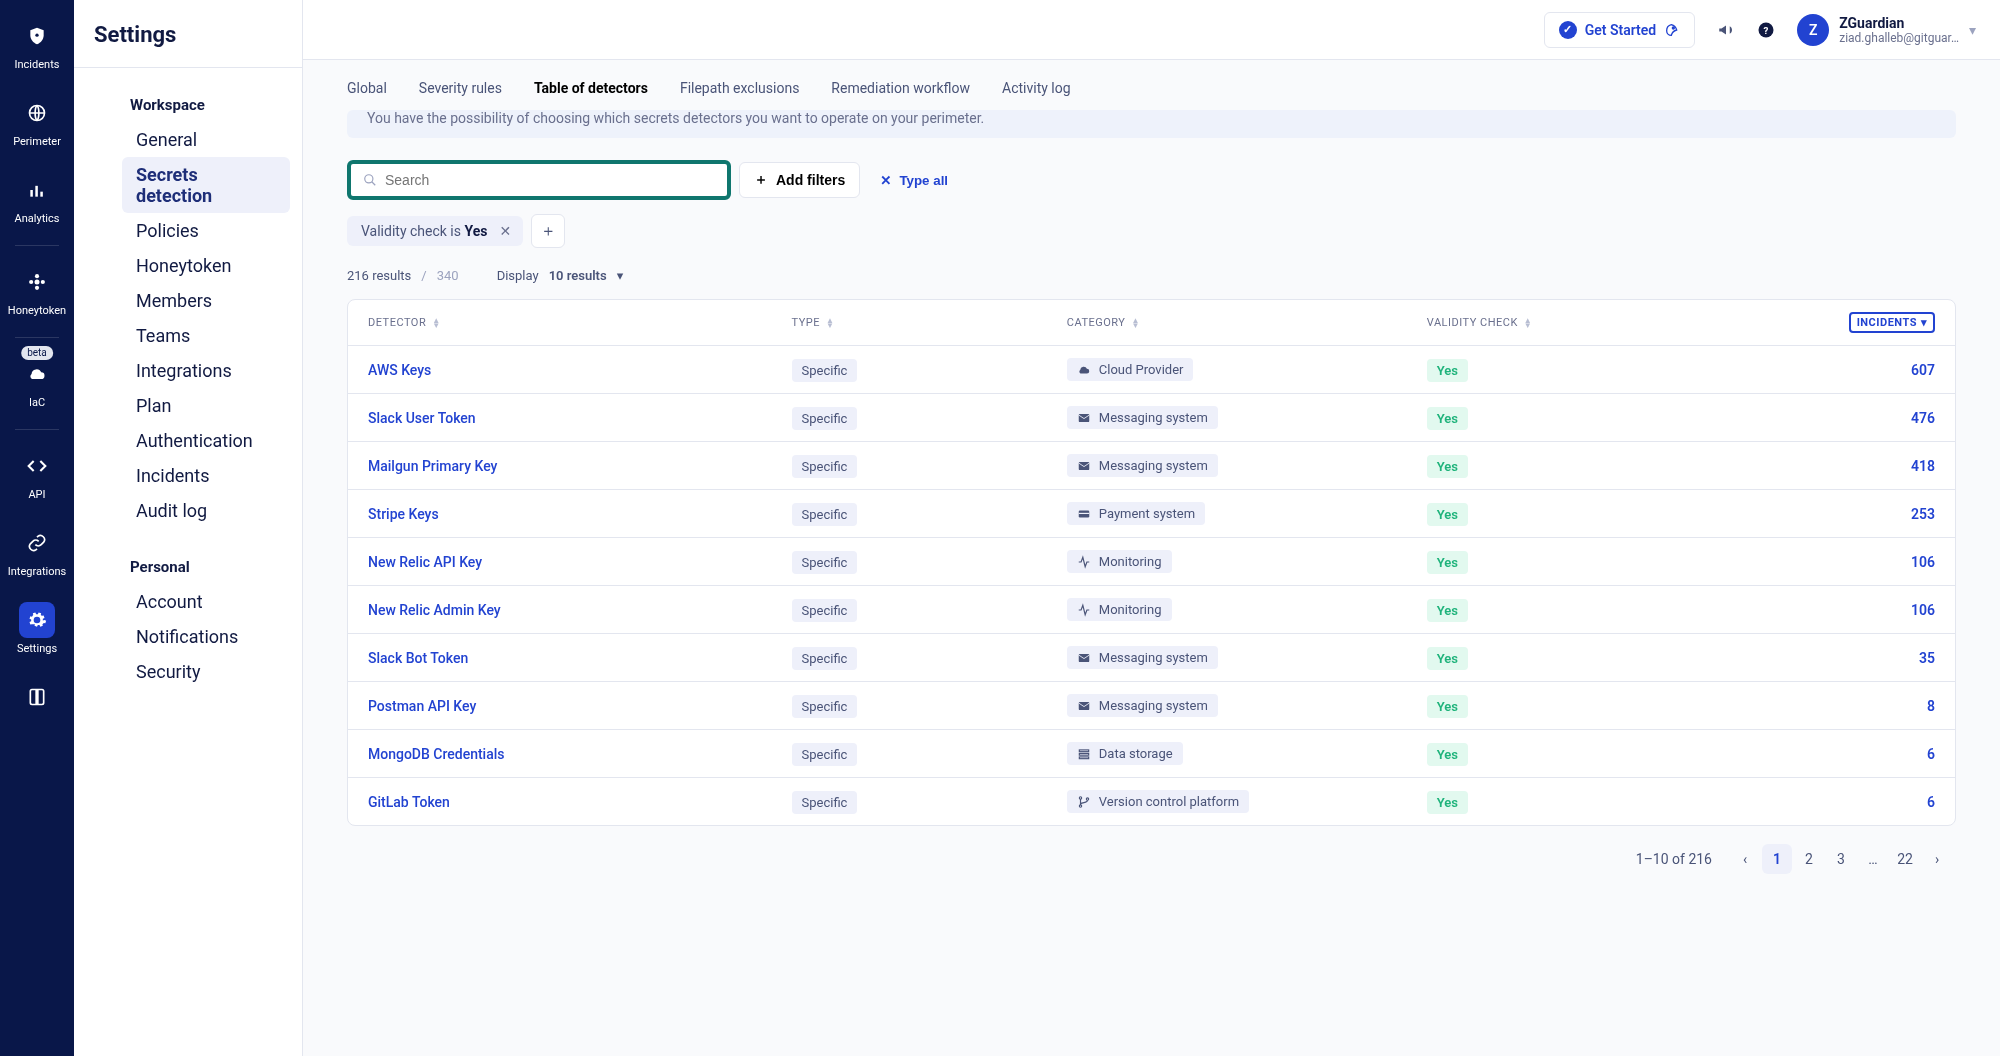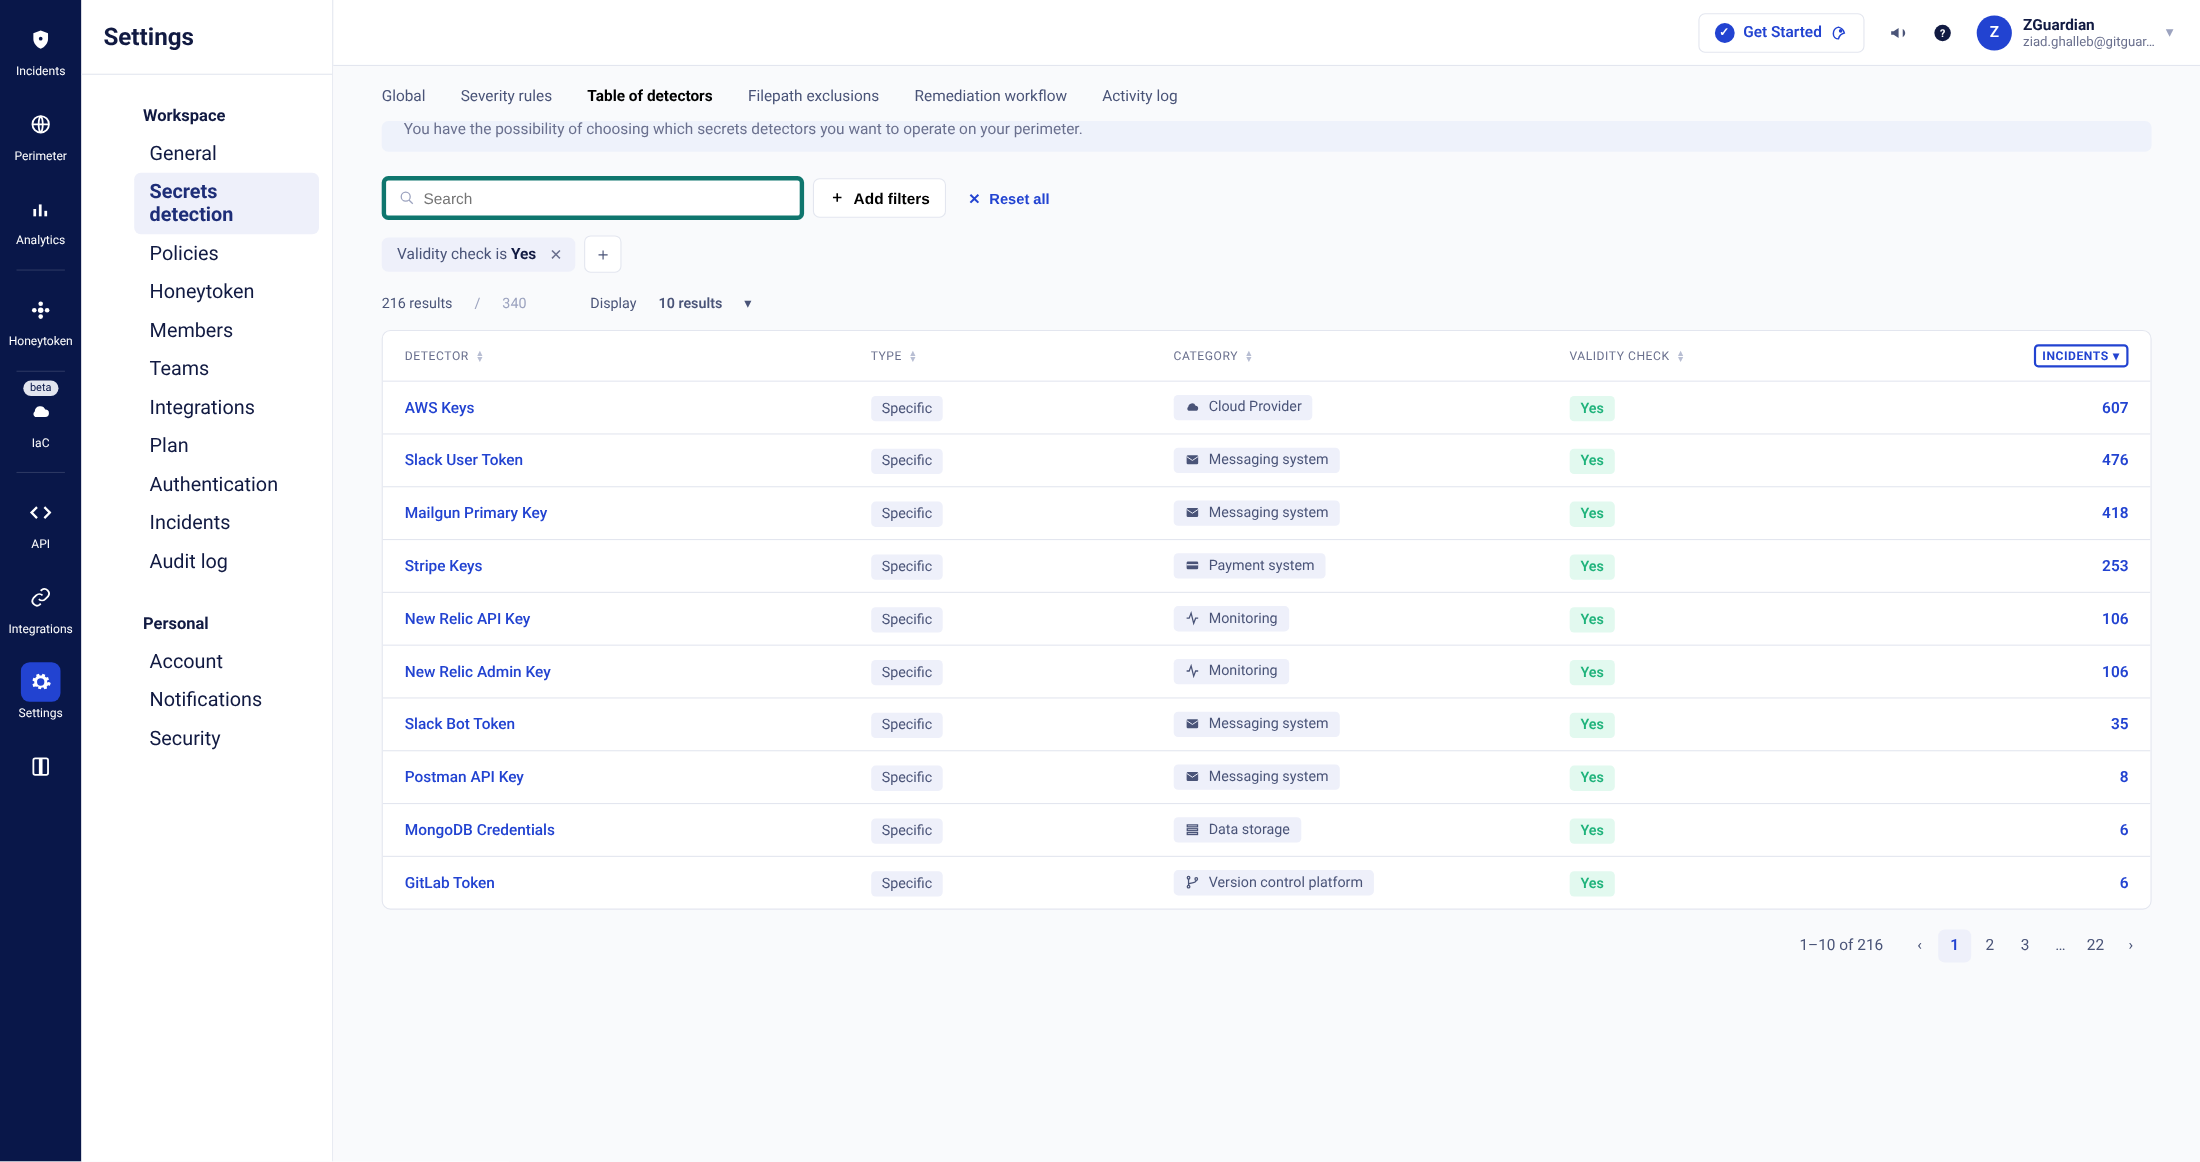--- a/index.html
+++ b/index.html
@@ -46,32 +46,32 @@
 .search-box input { border: none; outline: none; flex: 1; font-size: 14px; color: #111a42; background: transparent; }
 .btn-outlined { border: 1px solid #e3e6ef; background: #fff; border-radius: 6px; padding: 8px 14px; display: flex; align-items: center; gap: 8px; cursor: pointer; font-weight: 600; font-size: 14px; }
 .btn-plain { background: transparent; border: none; display: flex; align-items: center; gap: 8px; color: #2243d1; font-weight: 600; cursor: pointer; padding: 8px 12px; }
 
 .chips-row { display: flex; gap: 8px; padding: 14px 44px 0; align-items: center; }
 .chip { display: flex; align-items: center; gap: 10px; background: #eef0fa; border-radius: 6px; padding: 7px 10px 7px 14px; font-size: 14px; color: #4a5478; }
 .chip b { color: #111a42; font-weight: 700; }
 .chip .x { cursor: pointer; color: #6a708e; padding: 0 2px; }
 .chip-add { width: 34px; height: 34px; border: 1px solid #e3e6ef; border-radius: 6px; display: flex; align-items: center; justify-content: center; cursor: pointer; background: #fff; color: #4a5478; font-size: 16px; }
 
-.meta-row { display: flex; align-items: center; gap: 20px; padding: 20px 44px 10px; font-size: 13px; color: #4a5478; }
+.meta-row { display: flex; align-items: center; gap: 10px; padding: 20px 44px 10px; font-size: 13px; color: #4a5478; }
 .meta-row .muted { color: #9ca3bf; }
 
 .table { margin: 6px 44px 0; background: #fff; border: 1px solid #e3e6ef; border-radius: 8px; overflow: hidden; }
 .trow { display: grid; grid-template-columns: 2fr 1.3fr 1.7fr 1.6fr 0.8fr; align-items: center; padding: 12px 20px; border-top: 1px solid #e3e6ef; }
 .trow.thead { border-top: none; font-size: 11px; letter-spacing: .5px; color: #6a708e; text-transform: uppercase; }
 .th { display: flex; align-items: center; gap: 6px; }
 .th .sorter { display: inline-flex; flex-direction: column; line-height: 5px; font-size: 8px; color: #b8bed3; }
 .th-inc { border: 2px solid #2243d1; border-radius: 4px; padding: 2px 6px; color: #2243d1; font-weight: 700; justify-self: end; display: flex; align-items: center; gap: 4px;}
 .det-link { color: #2243d1; font-weight: 500; cursor: pointer; }
 .type-pill { background: #eef0fa; color: #4a5478; font-size: 13px; padding: 4px 10px; border-radius: 4px; width: fit-content; }
-.cat-pill { background: #eef0fa; color: #4a5478; font-size: 13px; padding: 4px 10px; border-radius: 4px; width: fit-content; display: inline-flex; align-items: flex-start; gap: 8px; }
+.cat-pill { background: #eef0fa; color: #4a5478; font-size: 13px; padding: 4px 10px; border-radius: 4px; width: fit-content; display: inline-flex; align-items: flex-end; gap: 8px; }
 .vc-pill { background: #e2f9ef; color: #1fb37b; font-size: 13px; padding: 4px 10px; border-radius: 4px; width: fit-content; font-weight: 600; }
 .inc-val { color: #2243d1; font-weight: 600; text-align: right; }
 
 .pager { display: flex; align-items: center; justify-content: flex-end; gap: 18px; padding: 18px 48px 0; color: #4a5478; font-size: 14px; }
 .pager .pages { display: flex; align-items: center; gap: 2px; }
 .pg { width: 30px; height: 30px; display: flex; align-items: center; justify-content: center; border-radius: 6px; cursor: pointer; }
 .pg.cur { background: #eef0fa; color: #2243d1; font-weight: 600; }
 .pg.arrow { color: #4a5478; }
 
 svg { display: block; }
@@ -247,21 +247,21 @@
               </svg>
           </span>
           <input placeholder="Search" style="">
         </div>
         <button class="btn-outlined">
           <span>＋</span>
           <span>Add filters</span>
         </button>
         <button class="btn-plain">
           <span>✕</span>
-          <span>Reset all</span>
+          <span>Type all</span>
         </button>
       </div>
 
       <div class="chips-row">
         <div class="chip">
           <span><span>Validity check is</span> <b>Yes</b></span>
           <span class="x">✕</span>
         </div>
         <div class="chip-add">＋</div>
       </div>

